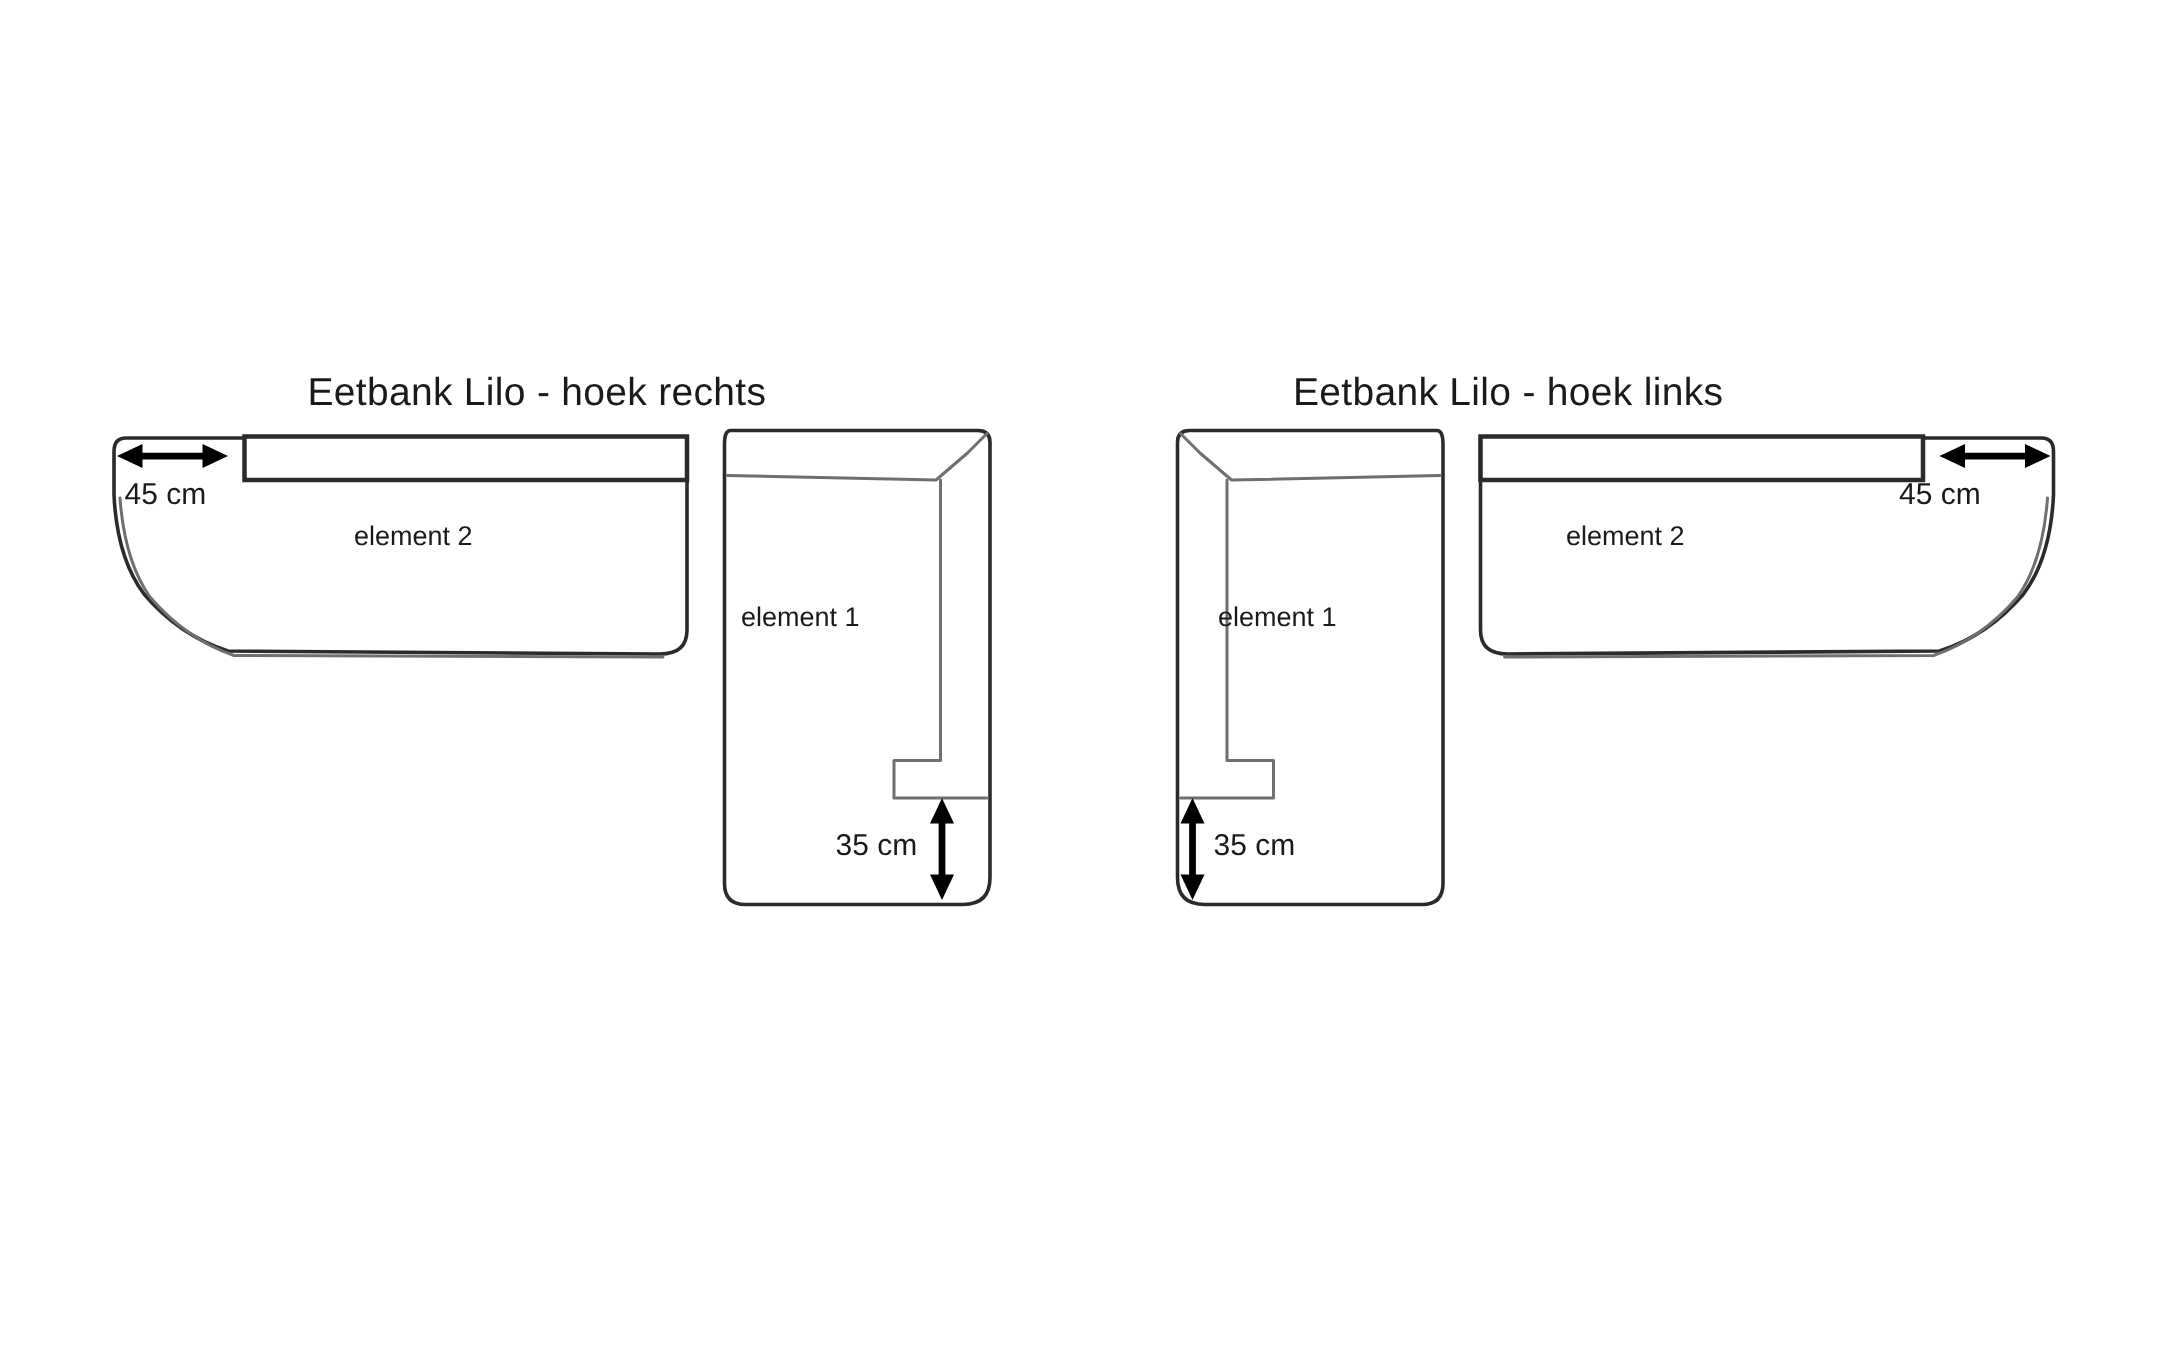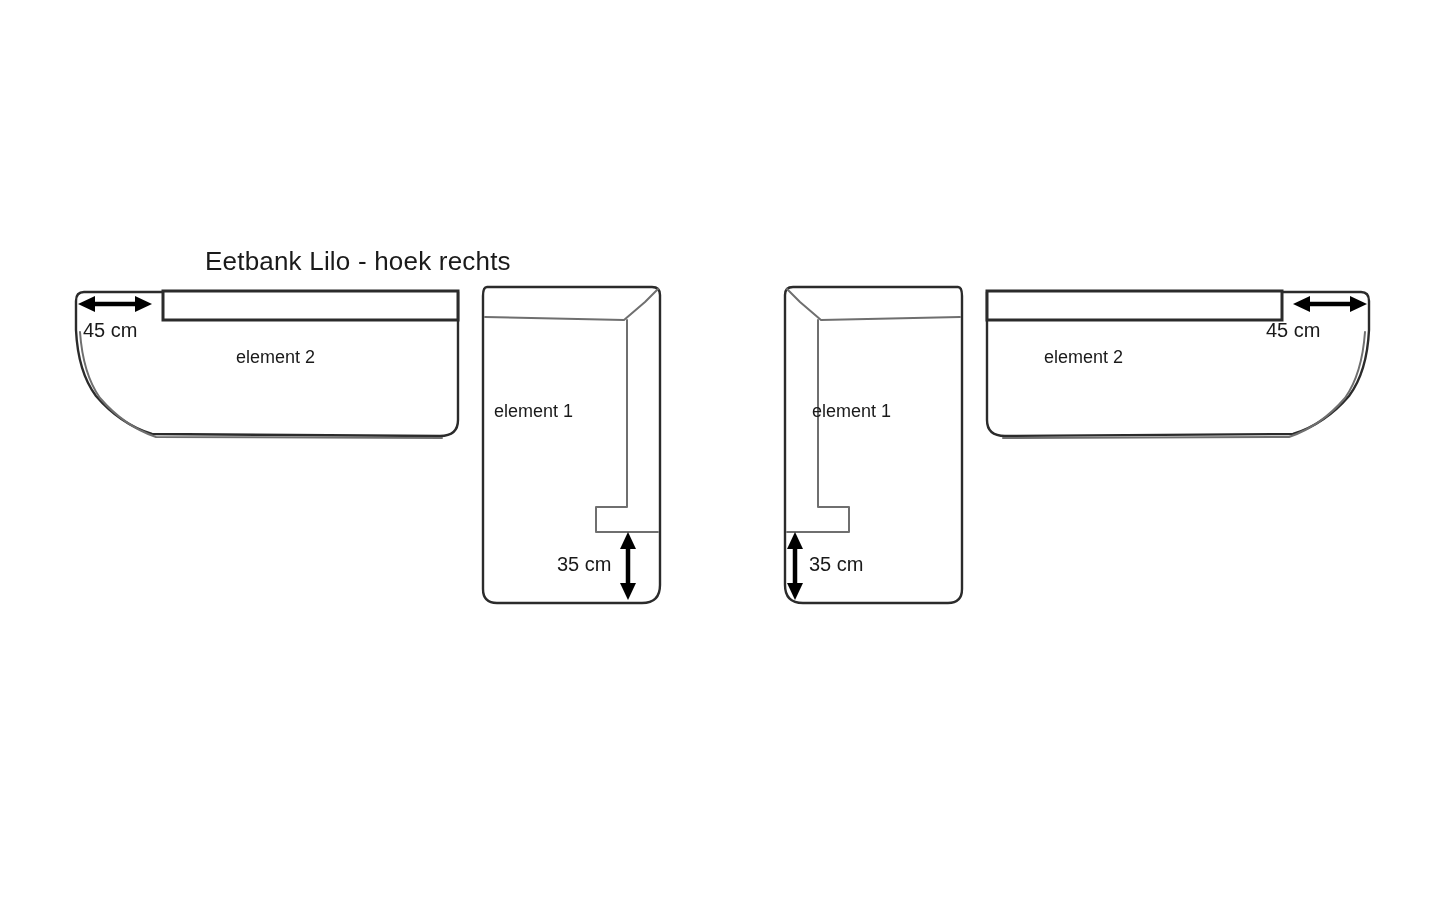--- a/index.html
+++ b/index.html
@@ -84,20 +84,21 @@
     stroke-linecap: butt;
   }
 </style>
 </head>
 <body>
 
 <div class="canvas">
 
   <div class="panel-title" id="title-right-corner">Eetbank Lilo - hoek rechts</div>
 
+  <div class="panel-title" id="title-left-corner">Eetbank Lilo - hoek links</div>
 
   <svg width="1445" height="903" viewBox="0 0 1445 903" style="position:absolute;left:0;top:0;">
 
     <g>
 
       <path class="outline" d="M 84 292
                Q 76 292 76 301
                L 76 330
                Q 78 372 96 396
                Q 120 424 152 434

